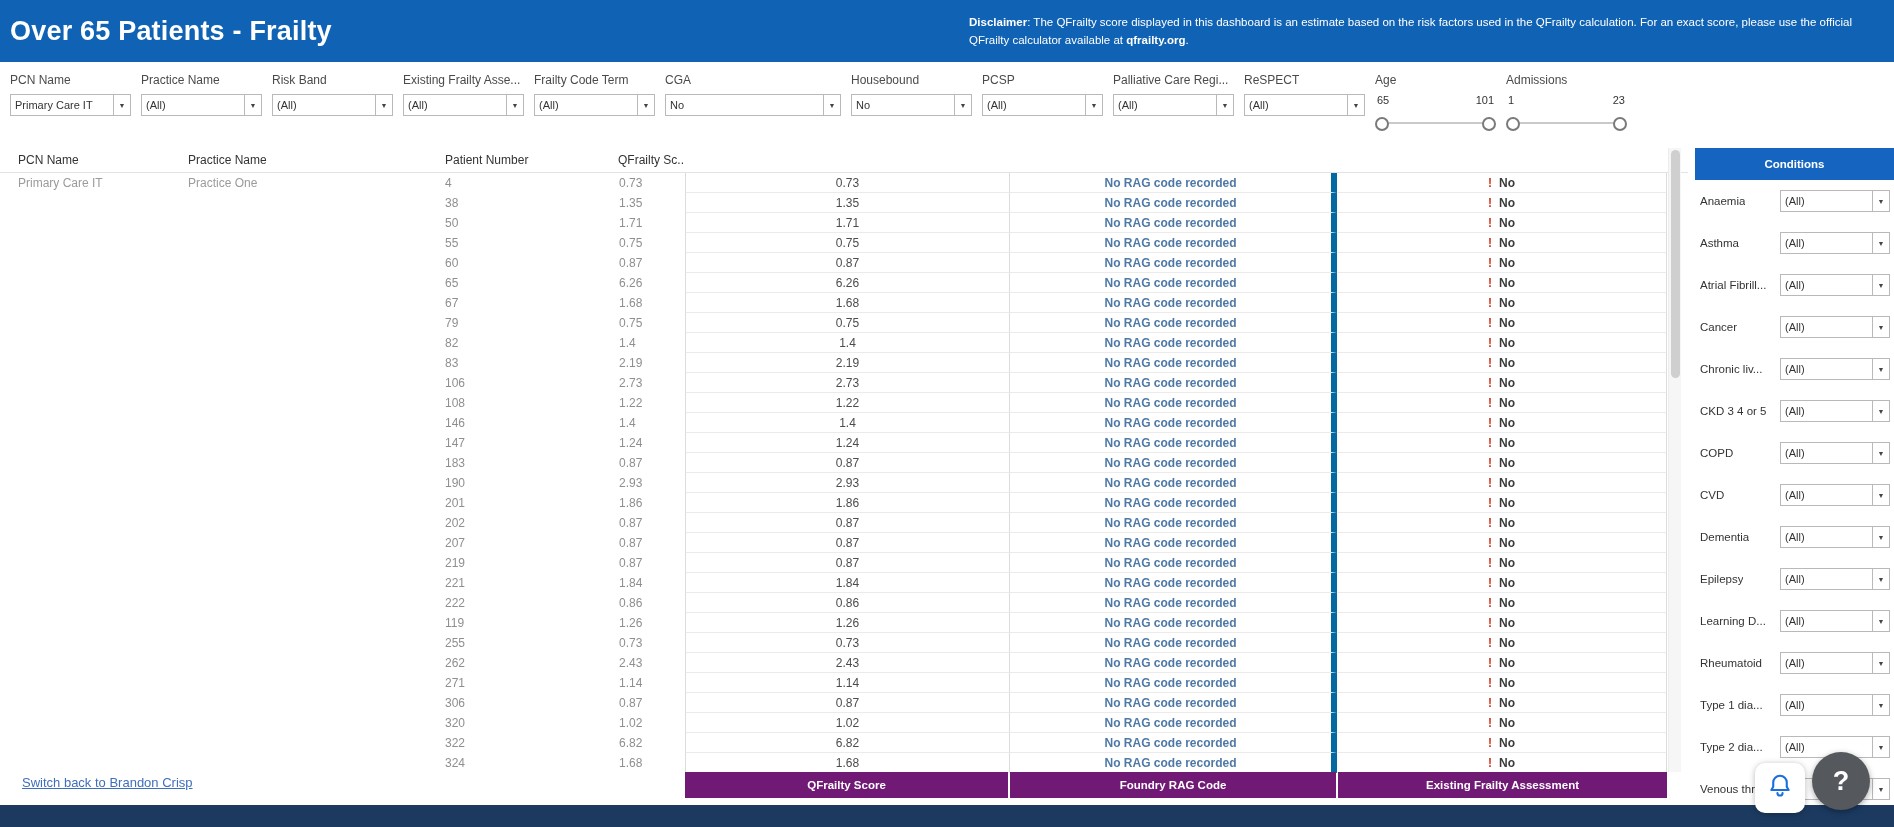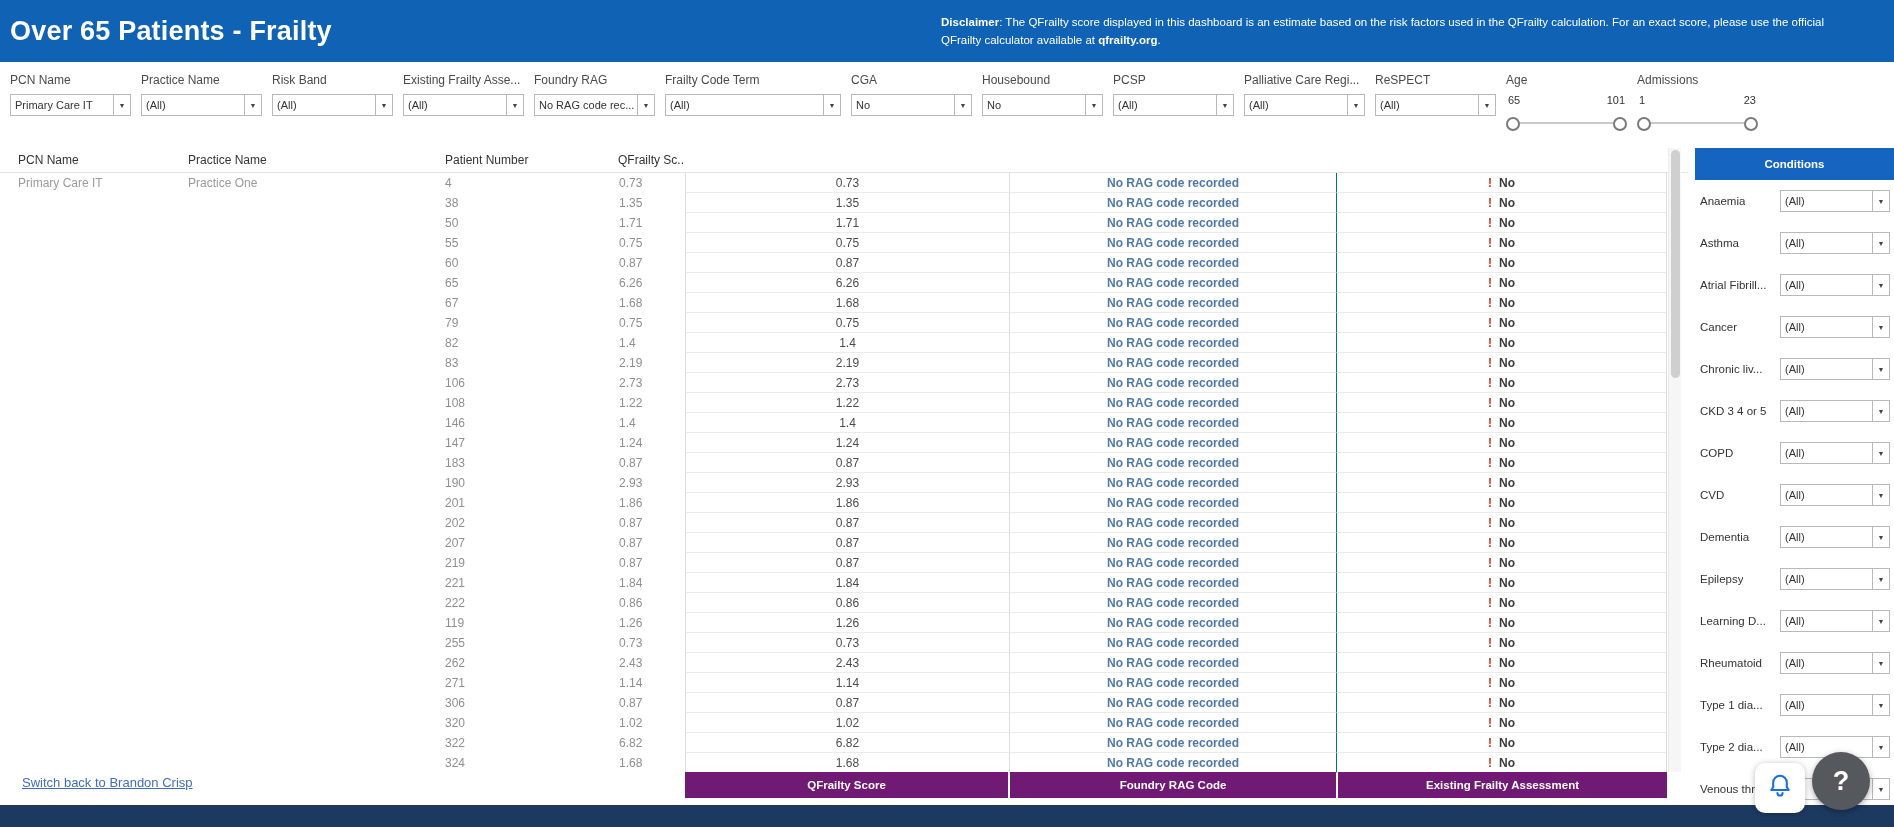--- a/index.html
+++ b/index.html
@@ -4,21 +4,21 @@
 <style>
   html,body{margin:0;padding:0;}
   body{
     width:1894px;height:827px;position:relative;overflow:hidden;
     background:#ffffff;font-family:"Liberation Sans",sans-serif;
   }
   
   .topbar{
     position:absolute;top:0;left:0;width:100%;height:62px;background:#0f62b4;
     color:#fff;display:flex;justify-content:space-between;align-items:center;
-    box-sizing:border-box;padding:0 28px 0 10px;
+    box-sizing:border-box;padding:0 0 0 10px;
   }
   .topbar h1{font-size:27px;font-weight:bold;margin:0;letter-spacing:.2px;}
   .disclaimer{width:925px;font-size:11.5px;line-height:18px;}
   .disclaimer .b{font-weight:bold;}
   
   .filterbar{
     position:absolute;top:62px;left:0;width:100%;height:86px;background:#fff;
     display:flex;box-sizing:border-box;padding:11px 0 0 10px;
   }
   .filter{width:121px;margin-right:10px;flex:0 0 auto;}
@@ -41,21 +41,21 @@
     padding-left:10px;height:24px;align-items:center;border-bottom:1px solid #e3e3e3;}
   .thead span{font-size:12px;color:#333;padding-left:8px;white-space:nowrap;}
   .rows{height:600px;overflow:hidden;}
   .trow{display:grid;grid-template-columns:170px 257px 173px 75px 325px 327px 330px;
     padding-left:10px;height:20px;align-items:stretch;}
   .trow > div{display:flex;align-items:center;font-size:12px;box-sizing:border-box;}
   .c-pcn,.c-practice{color:#9b9b9b;padding-left:8px;}
   .c-patient{color:#8f8f8f;padding-left:8px;}
   .c-score1{color:#8f8f8f;padding-left:9px;}
   .c-score2{color:#4c4c4c;justify-content:center;border-left:1px solid #dcdcdc;border-right:1px solid #dcdcdc;border-bottom:1px solid #ebebeb;}
-  .c-rag{color:#4e79a7;font-weight:bold;font-size:11px;justify-content:center;border-right:1px solid #0369a1;border-bottom:1px solid #ebebeb;}
+  .c-rag{color:#4e79a7;font-weight:bold;font-size:11px;justify-content:center;border-right:6px solid #0369a1;border-bottom:1px solid #ebebeb;}
   .c-frail{justify-content:center;gap:7px;border-right:1px solid #dcdcdc;border-bottom:1px solid #ebebeb;}
   .excl{color:#cf3721;font-weight:bold;font-size:12px;}
   .frail-text{color:#3a3a3a;font-weight:bold;font-size:12px;}
   
   .vscroll{position:absolute;left:1668px;top:148px;width:13px;height:624px;background:#f6f6f6;border-left:1px solid #ececec;box-sizing:border-box;}
   .vthumb{position:absolute;top:2px;left:2px;width:9px;height:228px;background:#cfcfcf;border-radius:5px;}
   
   .footer-bars{position:absolute;left:685px;top:772px;display:flex;}
   .fbar{height:26px;background:#701a75;color:#fff;font-weight:bold;font-size:11.5px;
     display:flex;align-items:center;justify-content:center;box-sizing:border-box;margin-right:2px;}
@@ -112,27 +112,20 @@
     </div>
   </div>
     <div class="filter">
     <div class="filter-label">Existing Frailty Asse...</div>
     <div class="dropdown">
       <span class="dd-value">(All)</span>
       <span class="dd-arrow">▼</span>
     </div>
   </div>
     <div class="filter">
-    <div class="filter-label">Foundry RAG</div>
-    <div class="dropdown">
-      <span class="dd-value">No RAG code rec...</span>
-      <span class="dd-arrow">▼</span>
-    </div>
-  </div>
-    <div class="filter">
     <div class="filter-label">Frailty Code Term</div>
     <div class="dropdown">
       <span class="dd-value">(All)</span>
       <span class="dd-arrow">▼</span>
     </div>
   </div>
     <div class="filter">
     <div class="filter-label">CGA</div>
     <div class="dropdown">
       <span class="dd-value">No</span>

